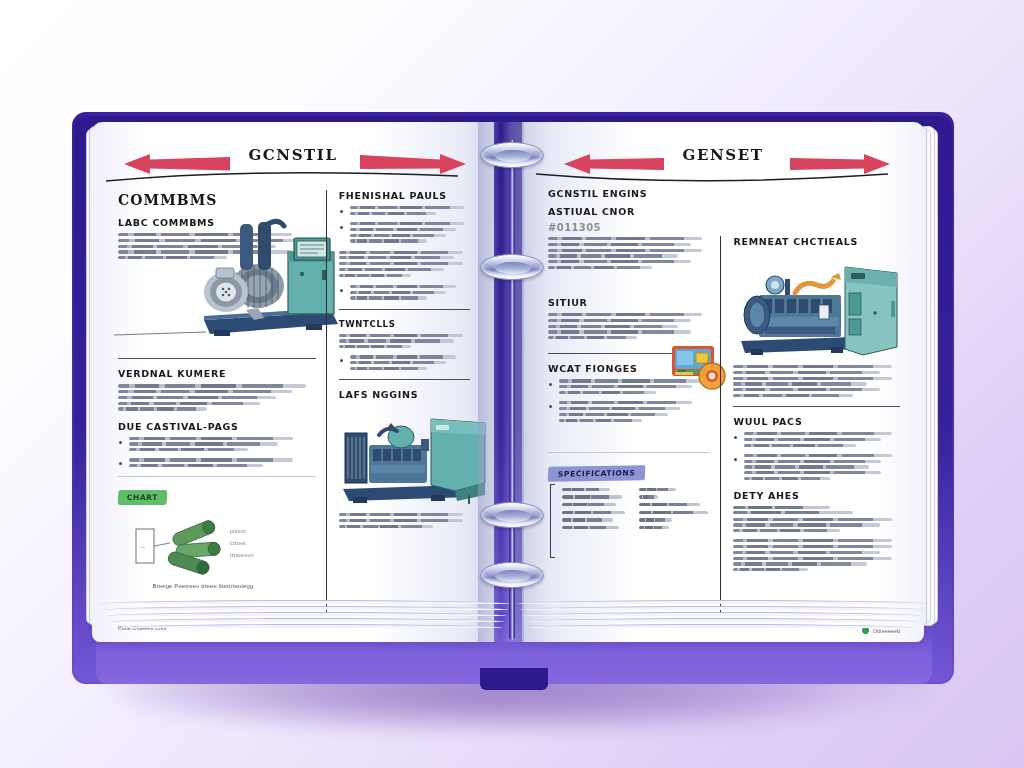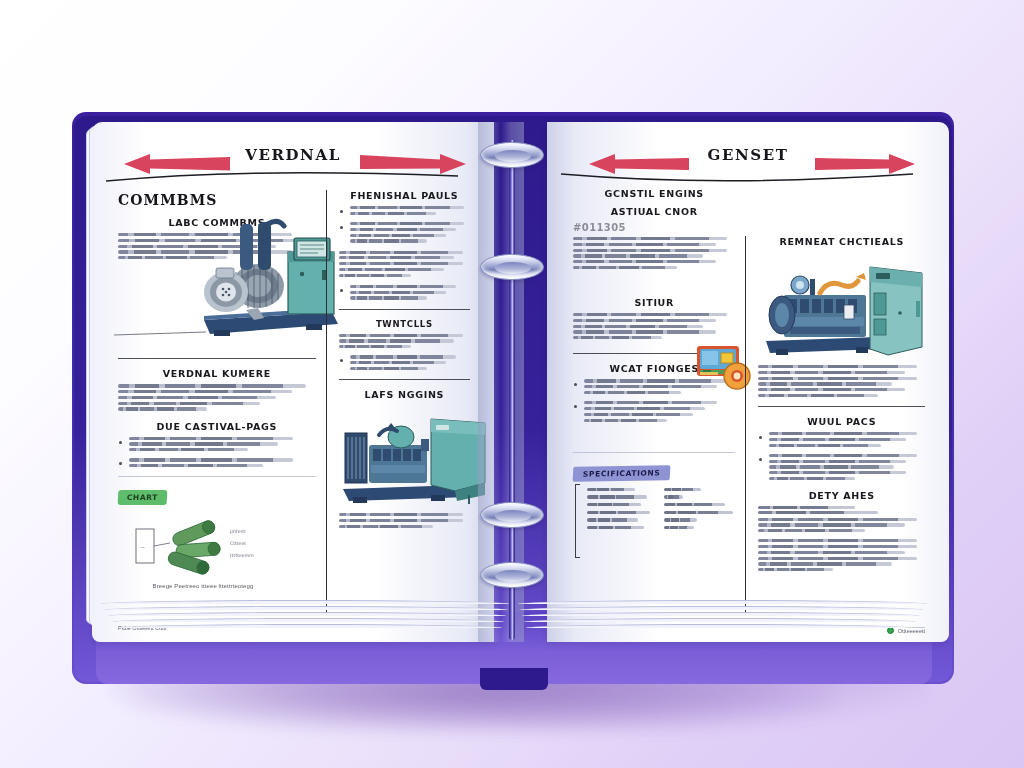--- a/index.html
+++ b/index.html
@@ -57,21 +57,21 @@
   
   .page{
     position:absolute; top:122px; height:520px; overflow:hidden;
     background:
       linear-gradient(90deg, rgba(255,255,255,1) 0%, rgba(255,255,255,1) 55%, rgba(236,238,248,1) 88%, rgba(209,213,235,1) 100%);
     box-shadow:0 2px 7px rgba(40,20,90,.12);
   }
   .page.left{ left:92px; width:402px; border-radius:10px 0 0 8px;
     background:linear-gradient(90deg, rgba(240,241,250,1) 0%, rgba(255,255,255,1) 14%, rgba(255,255,255,1) 70%, rgba(232,234,246,1) 93%, rgba(205,209,232,1) 100%);
   }
-  .page.right{ left:547px; width:402px; border-radius:0 10px 8px 0;
+  .page.right{ left:522px; width:402px; border-radius:0 10px 8px 0;
     background:linear-gradient(90deg, rgba(205,209,232,1) 0%, rgba(232,234,246,1) 7%, rgba(255,255,255,1) 28%, rgba(255,255,255,1) 88%, rgba(240,241,250,1) 100%);
   }
   
   .gutter{
     position:absolute; top:122px; height:520px; width:46px; left:478px;
     background:linear-gradient(90deg, rgba(150,156,196,.55) 0%, rgba(190,195,225,.30) 30%, rgba(255,255,255,0) 50%, rgba(190,195,225,.30) 70%, rgba(150,156,196,.55) 100%);
     pointer-events:none;
   }
 
   
@@ -124,21 +124,21 @@
   .col.b{ width:41%; padding-left:12px; border-left:1px solid #2d2d33; }
   .page.right .col.a{ width:49%; }
   .page.right .col.b{ width:51%;margin-top:48px; }
 
   .h-main{
     font-family:"DejaVu Serif", serif; font-weight:bold; font-size:14px;
     letter-spacing:1.1px; color:#14141a; margin:2px 0 9px 0;
   }
   .h-sec{
     font-family:"DejaVu Sans", sans-serif; font-weight:bold; font-size:9.5px;
-    letter-spacing:.7px; color:#18181e; margin:0 0 5px 0; text-transform:uppercase;text-align:center;
+    letter-spacing:.7px; color:#18181e; margin:0 0 5px 0; text-transform:uppercase;
   }
   .h-sec.sm{ font-size:8.5px; }
   .h-sub{
     font-family:"DejaVu Sans", sans-serif; font-weight:bold; font-size:10px;
     letter-spacing:.4px; color:#3a3a46; margin:0 0 4px 0;
   }
 
   
   .scr{ margin:0 0 7px 0; }
   .scr i{
@@ -228,21 +228,21 @@
     <i style="left:2px;top:2px;width:14px;height:496px;border-radius:0 7px 5px 0;"></i>
     <i style="left:0px;top:0;width:13px;height:500px;border-radius:0 6px 5px 0;"></i>
     <i style="left:-3px;top:3px;width:12px;height:494px;border-radius:0 5px 4px 0;"></i>
     <i style="left:-6px;top:1px;width:11px;height:498px;border-radius:0 4px 4px 0;"></i>
   </div>
 
   <div class="page left">
     <div class="pg">
 
       <div class="hdr-row">
-        <div class="hdr-title">VERDNAL</div>
+        <div class="hdr-title">GCNSTIL</div>
         <div class="arrow" style="left:6px;width:106px;">
           <svg width="106" height="20" viewBox="0 0 106 20">
             <path d="M0 10 L26 0 L26 5.5 L106 3 L106 16.5 L26 14.5 L26 20 Z" fill="#d8435e"></path>
           </svg>
         </div>
         <div class="arrow" style="right:2px;width:106px;">
           <svg width="106" height="20" viewBox="0 0 106 20">
             <path d="M106 10 L80 0 L80 5.5 L0 1 L0 15 L80 14.5 L80 20 Z" fill="#d8435e"></path>
           </svg>
         </div>

